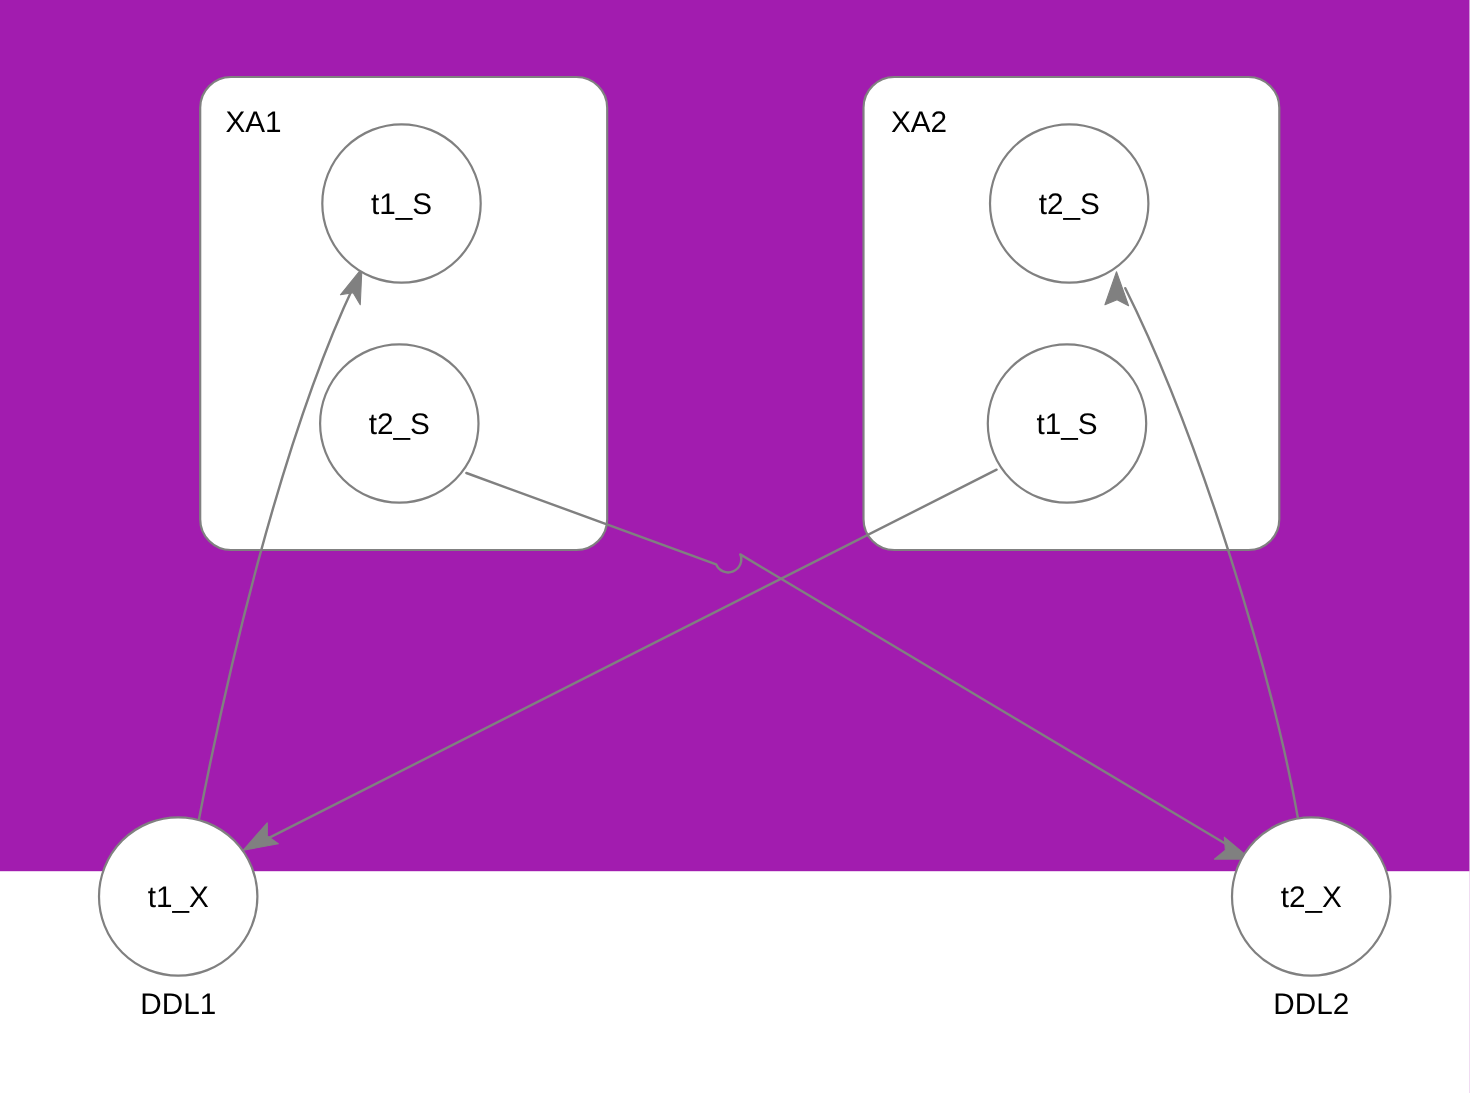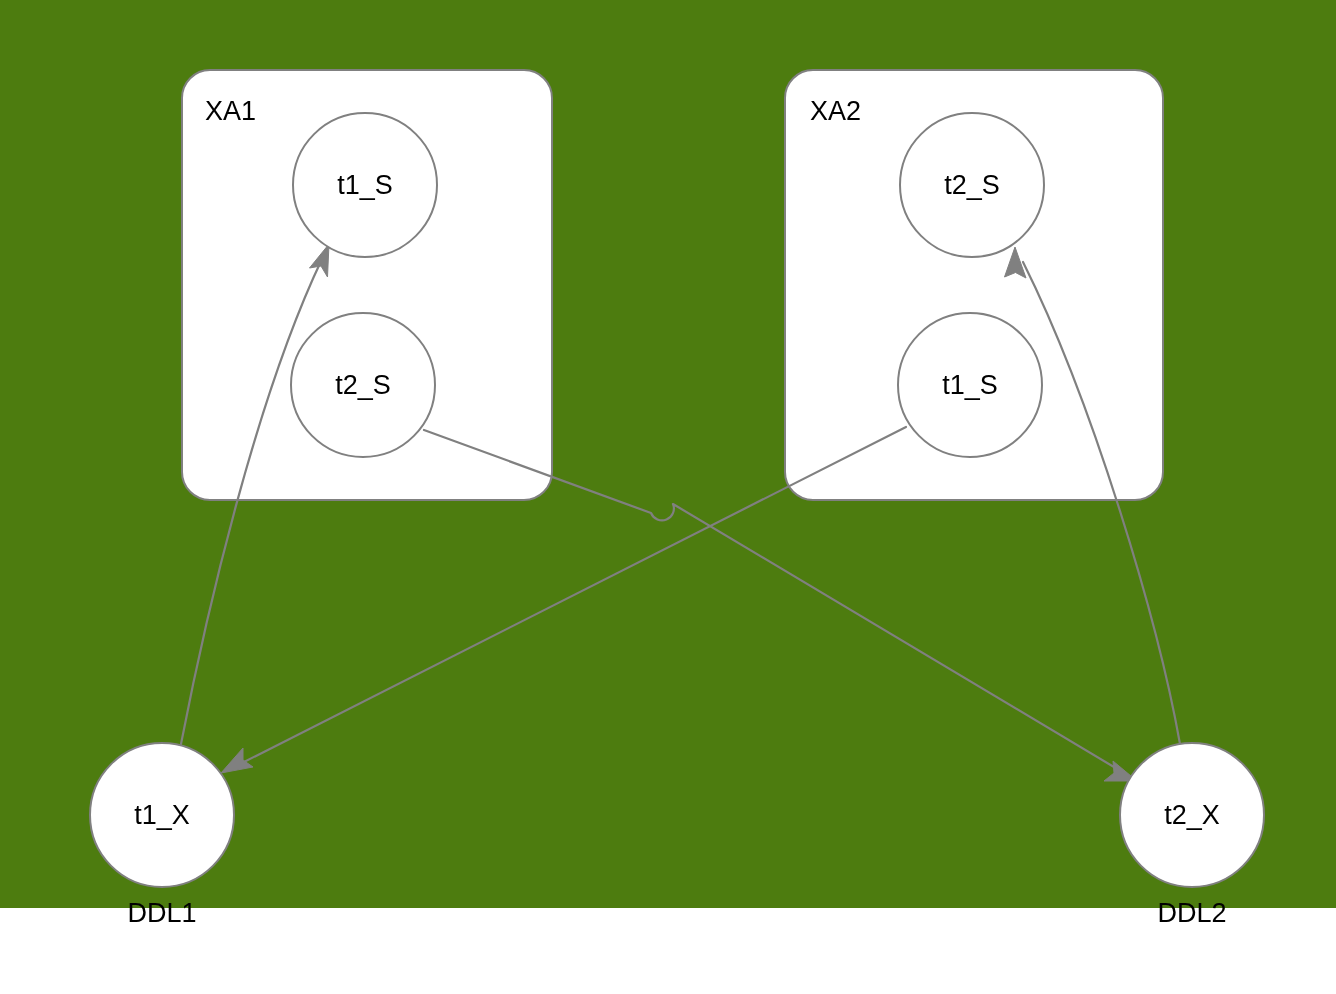--- a/index.html
+++ b/index.html
@@ -10,22 +10,22 @@
   }
   body {
     width: 1336px;
     height: 994px;
     font-family: "Liberation Sans", sans-serif;
     overflow: hidden;
   }
   #canvas-root {
     position: relative;
     width: 1336px;
-    height: 908px;
-    background: #4d7c0f;
+    height: 792px;
+    background: #a21caf;
   }
   svg#diagram {
     display: block;
     width: 1336px;
     height: 994px;
   }
   .container-box {
     fill: #ffffff;
     stroke: #808080;
     stroke-width: 2;

